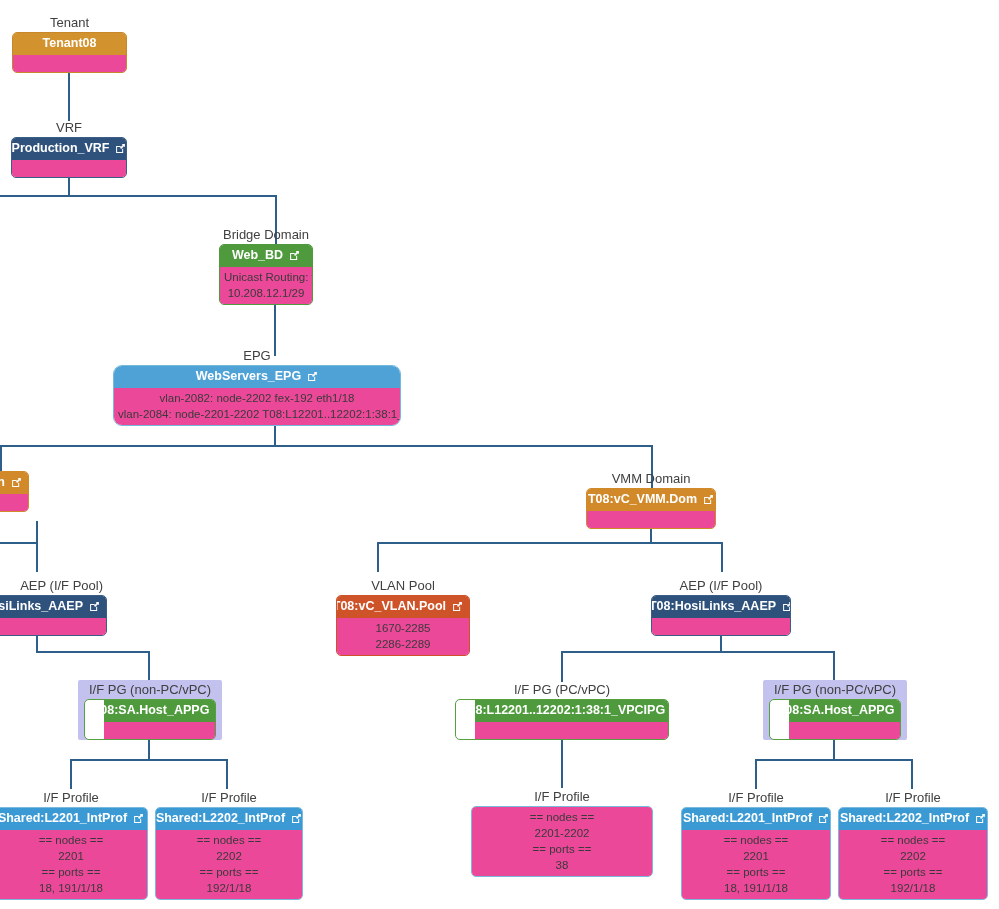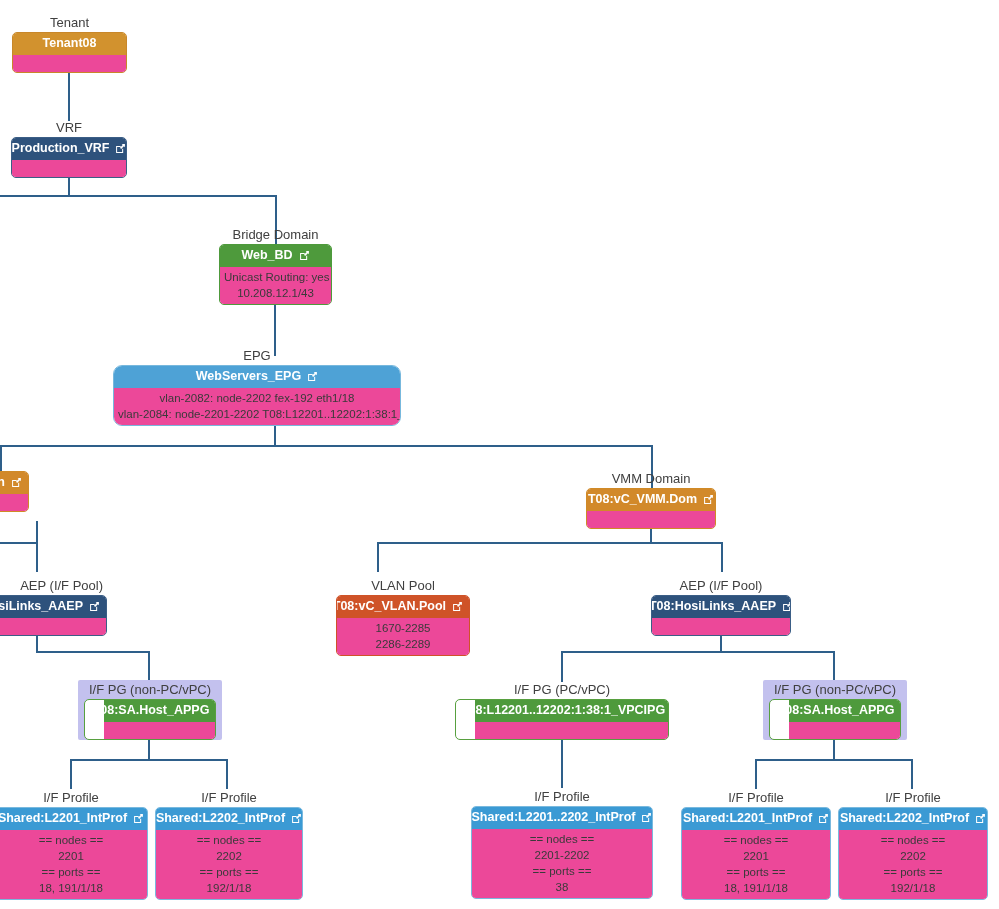--- a/index.html
+++ b/index.html
@@ -149,35 +149,35 @@
           <svg width="11" height="11" viewBox="0 0 12 12">
               <path d="M1.2 3.2h5.0v1.1H2.3v5.5h5.5V6.4h1.1v4.4H1.2z" fill="#fff"></path>
               <path d="M7.3 1.2h3.5v3.5l-1.1-1.1-3.0 3.0-1.3-1.3 3.0-3.0z" fill="#fff"></path>
             </svg>
         </span>
       </div>
       <div class="body empty"></div>
     </div>
   </div>
 
-  <div class="node t-bd" style="left:219px;top:227px;width:113px;">
+  <div class="node t-bd" style="left:219px;top:227px;width:94px;">
     <div class="cap">Bridge Domain</div>
     <div class="box">
       <div class="hdr">
         <span>Web_BD</span>
         <span class="ext">
           <svg width="11" height="11" viewBox="0 0 12 12">
               <path d="M1.2 3.2h5.0v1.1H2.3v5.5h5.5V6.4h1.1v4.4H1.2z" fill="#fff"></path>
               <path d="M7.3 1.2h3.5v3.5l-1.1-1.1-3.0 3.0-1.3-1.3 3.0-3.0z" fill="#fff"></path>
             </svg>
         </span>
       </div>
       <div class="body">
         <div class="ln">Unicast Routing: yes</div>
-        <div class="ln">10.208.12.1/43</div>
+        <div class="ln">10.208.12.1/29</div>
       </div>
     </div>
   </div>
 
   <div class="node t-epg" style="left:113px;top:348px;width:288px;">
     <div class="cap">EPG</div>
     <div class="box">
       <div class="hdr">
         <span>WebServers_EPG</span>
         <span class="ext">
@@ -363,29 +363,20 @@
         <div class="ln">2202</div>
         <div class="ln">== ports ==</div>
         <div class="ln">192/1/18</div>
       </div>
     </div>
   </div>
 
   <div class="node t-ifprof" style="left:471px;top:789px;width:182px;">
     <div class="cap">I/F Profile</div>
     <div class="box">
-      <div class="hdr">
-        <span>Shared:L2201..2202_IntProf</span>
-        <span class="ext">
-          <svg width="11" height="11" viewBox="0 0 12 12">
-              <path d="M1.2 3.2h5.0v1.1H2.3v5.5h5.5V6.4h1.1v4.4H1.2z" fill="#fff"></path>
-              <path d="M7.3 1.2h3.5v3.5l-1.1-1.1-3.0 3.0-1.3-1.3 3.0-3.0z" fill="#fff"></path>
-            </svg>
-        </span>
-      </div>
       <div class="body">
         <div class="ln">== nodes ==</div>
         <div class="ln">2201-2202</div>
         <div class="ln">== ports ==</div>
         <div class="ln">38</div>
       </div>
     </div>
   </div>
 
   <div class="node t-ifprof" style="left:681px;top:790px;width:150px;">

